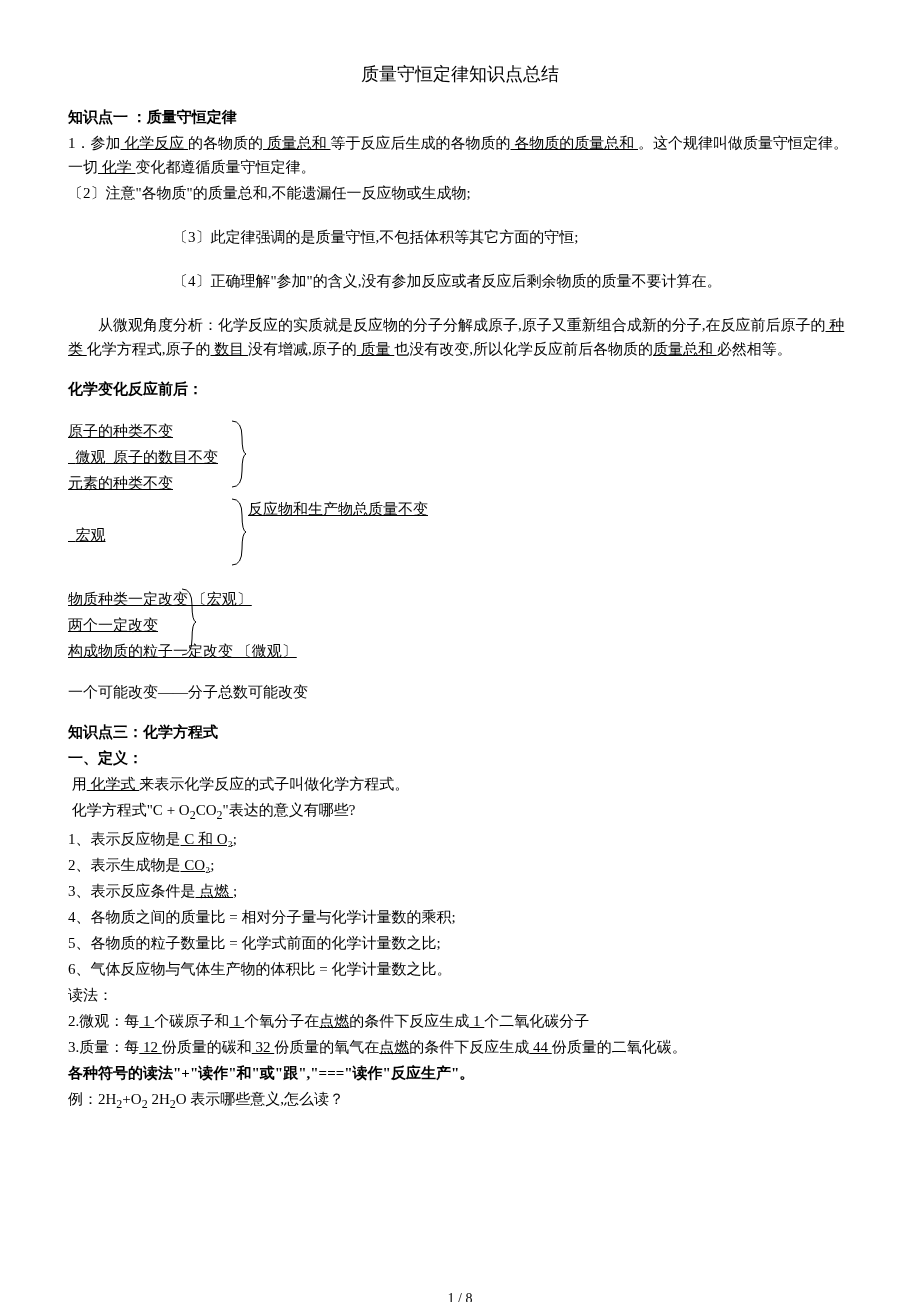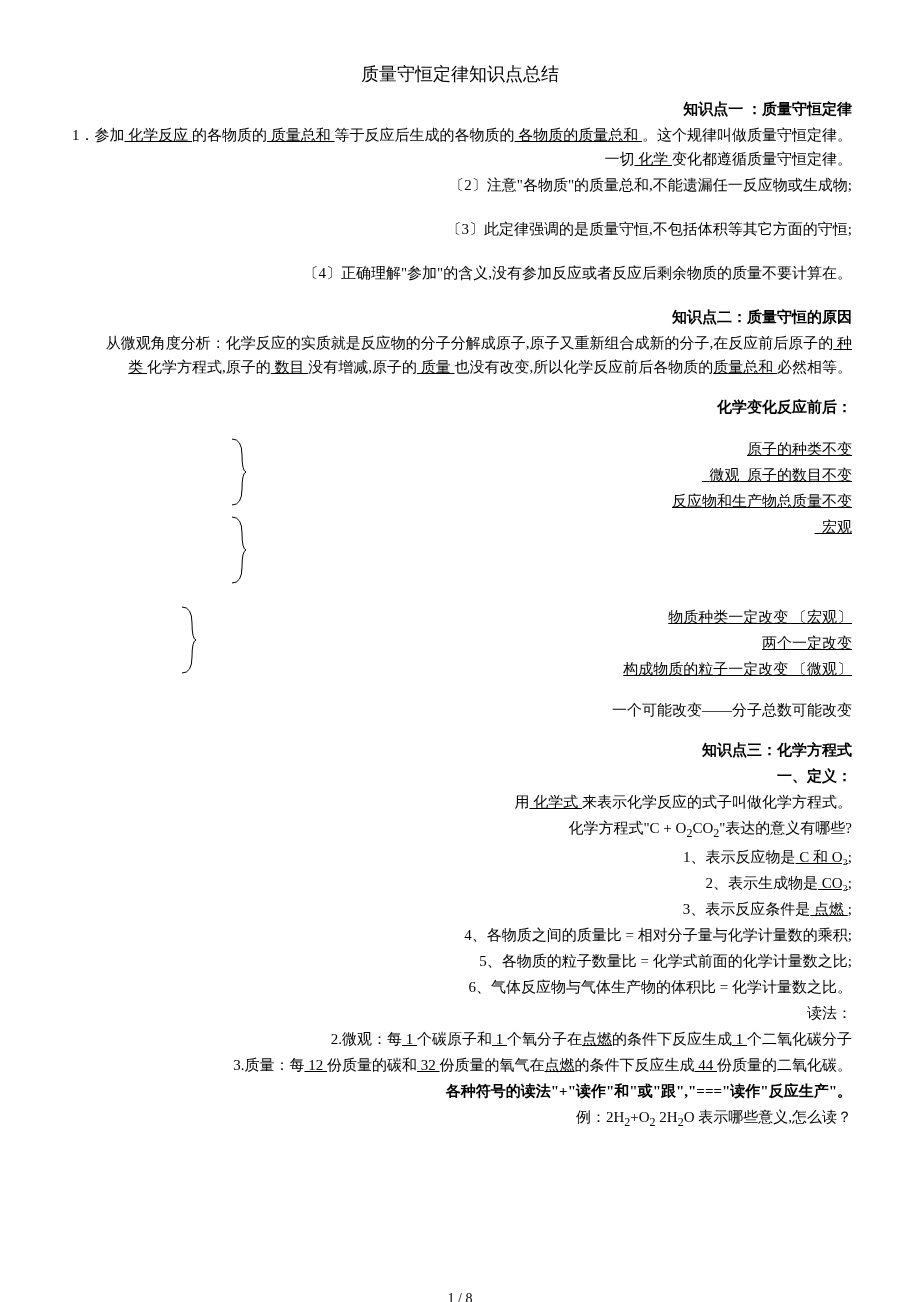--- a/index.html
+++ b/index.html
@@ -9,28 +9,28 @@
       margin: 0;
       padding: 60px 68px;
       width: 920px;
       box-sizing: border-box;
       background: #fff;
       color: #000;
     }
     .title {
       text-align: center;
       font-size: 18px;
-      margin-bottom: 8px;
+      margin-bottom: 16px;
     }
     .bold { font-weight: bold; }
     .sub { font-size: 12px; vertical-align: sub; }
     .u { text-decoration: underline; }
     .indent2 { padding-left: 7em; margin: 20px 0; }
     .para-indent { text-indent: 2em; }
-    p { margin: 2px 0; text-align: right; }
+    p { margin: 2px 0; }
     .section { margin-top: 16px; }
     .brace-block {
       position: relative;
       margin: 12px 0 12px 0;
     }
     .brace-item { margin: 2px 0; text-decoration: underline; }
     .brace-svg { position: absolute; }
     .page-footer {
       text-align: center;
       position: absolute;
@@ -50,38 +50,38 @@
 
 <p class="bold">知识点一 ：质量守恒定律</p>
 <p>
   <span>1．参加</span><span class="u"> 化学反应 </span><span>的各物质的</span><span class="u"> 质量总和 </span><span>等于反应后生成的各物质的</span><span class="u"> 各物质的质量总和 </span><span>。这个规律叫做质量守恒定律。一切</span><span class="u"> 化学 </span><span>变化都遵循质量守恒定律。</span>
 </p>
 <p>〔2〕注意"各物质"的质量总和,不能遗漏任一反应物或生成物;</p>
 <p class="indent2">〔3〕此定律强调的是质量守恒,不包括体积等其它方面的守恒;</p>
 <p class="indent2">〔4〕正确理解"参加"的含义,没有参加反应或者反应后剩余物质的质量不要计算在。</p>
 
 <div class="section">
-<p class="bold">知识点二：质量守恒的原因</p>
 <p class="para-indent">
   <span>从微观角度分析：化学反应的实质就是反应物的分子分解成原子,原子又重新组合成新的分子,在反应前后原子的</span><span class="u"> 种类   </span><span>化学方程式,原子的</span><span class="u"> 数目 </span><span>没有增减,原子的</span><span class="u"> 质量  </span><span>也没有改变,所以化学反应前后各物质的</span><span class="u">质量总和 </span><span>必然相等。</span>
 </p>
 </div>
 
 <div class="section">
 <p class="bold">化学变化反应前后：</p>
 
 <div class="brace-block" style="margin-top:18px; height:150px;">
   <svg class="brace-svg" style="left:160px; top:0px;" width="20" height="70">
     <path d="M4,2 Q14,2 14,18 Q14,34 18,35 Q14,36 14,52 Q14,68 4,68" fill="none" stroke="#000" stroke-width="1"></path>
   </svg>
   <svg class="brace-svg" style="left:160px; top:78px;" width="20" height="70">
     <path d="M4,2 Q14,2 14,18 Q14,34 18,35 Q14,36 14,52 Q14,68 4,68" fill="none" stroke="#000" stroke-width="1"></path>
   </svg>
   <p class="brace-item">原子的种类不变</p>
   <p class="brace-item">&nbsp;&nbsp;<span>微观</span>&nbsp;&nbsp;<span>原子的数目不变</span></p>
+  <p class="brace-item">元素的种类不变</p>
   <p class="brace-item" style="padding-left:180px;">反应物和生产物总质量不变</p>
   <p class="brace-item">&nbsp;&nbsp;<span>宏观</span></p>
 </div>
 
 <div class="brace-block" style="margin-top:18px; height:75px;">
   <svg class="brace-svg" style="left:110px; top:0px;" width="20" height="70">
     <path d="M4,2 Q14,2 14,18 Q14,34 18,35 Q14,36 14,52 Q14,68 4,68" fill="none" stroke="#000" stroke-width="1"></path>
   </svg>
   <p class="brace-item">物质种类一定改变  〔宏观〕</p>
   <p class="brace-item">两个一定改变</p>

